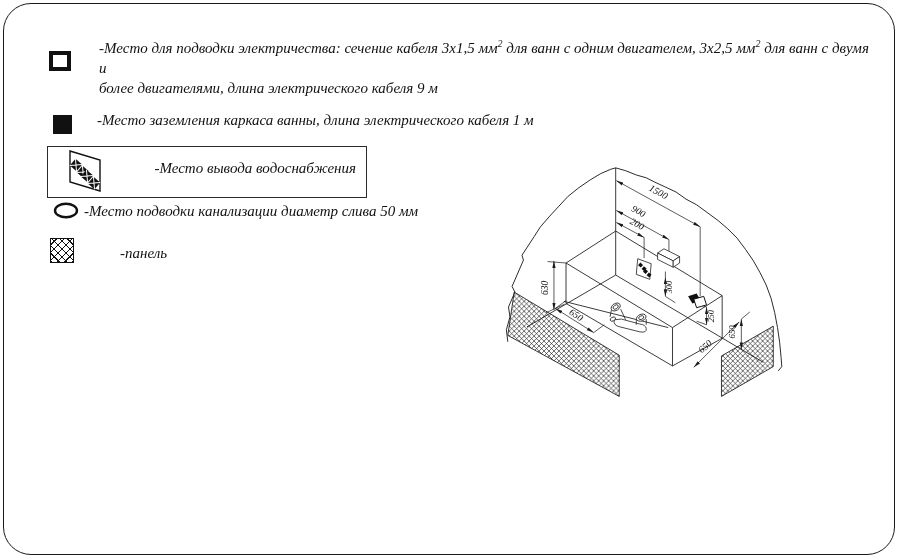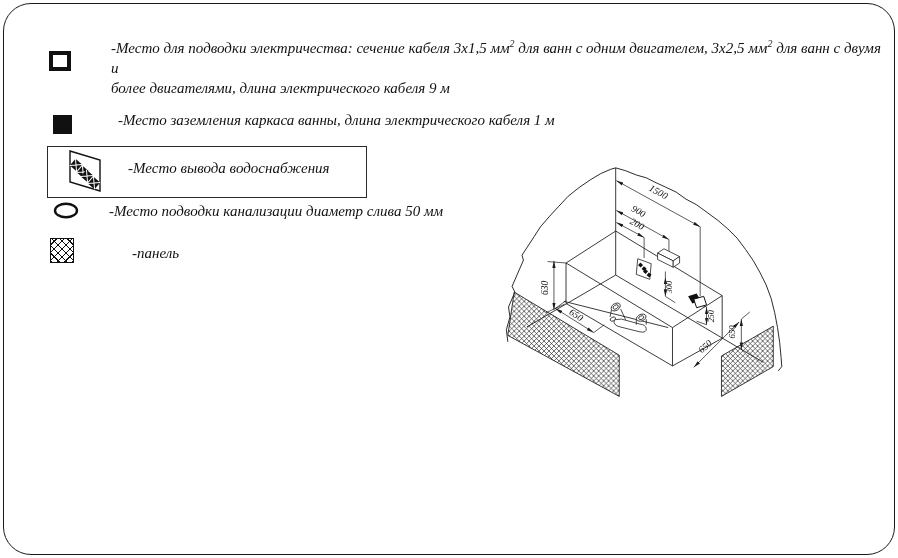--- a/index.html
+++ b/index.html
@@ -1,45 +1,45 @@
 <!DOCTYPE html>
 <html><head>
 <meta charset="utf-8">
 <style>
   html,body{margin:0;padding:0;background:#fff;}
   body{width:898px;height:558px;position:relative;overflow:hidden;
        font-family:"Liberation Serif",serif;color:#111;}
   .frame{position:absolute;left:3px;top:3px;width:890px;height:550px;
          border:1.6px solid #1a1a1a;border-radius:28px;background:#fff;}
   .abs{position:absolute;}
-  .legend-text{font-style:italic;font-size:15px;line-height:1.33;color:#111;margin-left:12px;}
+  .legend-text{font-style:italic;font-size:15px;line-height:1.33;color:#111;}
   .sup{font-size:10px;position:relative;top:-6px;}
   .sq-outline{left:49px;top:51px;width:14px;height:12px;border:4px solid #111;}
   .sq-black{left:53px;top:115px;width:19px;height:19px;background:#111;}
-  .water-box{left:47px;top:146px;width:318px;height:50px;border:1.5px solid #2a2a2a;}
+  .water-box{left:47px;top:146px;width:318px;height:50px;border:1.5px solid #2a2a2a;text-align:right;}
   .hatch-sq{left:50px;top:238px;width:22px;height:23px;border:1.6px solid #111;
     background-image:
       repeating-linear-gradient(45deg,#111 0 1px,transparent 1px 5.5px),
       repeating-linear-gradient(-45deg,#111 0 1px,transparent 1px 5.5px);}
   svg text.dim{font-family:"Liberation Serif",serif;font-style:italic;fill:#111;}
 </style>
 </head>
 <body>
 
 <div class="frame"></div>
 
 <div class="abs sq-outline"></div>
 
 <div class="abs legend-text" style="left:99px;top:39px;width:780px;">
   <span>-Место для подводки электричества: сечение кабеля 3х1,5 мм</span><span class="sup">2</span><span> для ванн с одним двигателем, 3х2,5 мм</span><span class="sup">2</span><span> для ванн с двумя и</span><br>
   <span>более двигателями, длина электрического кабеля 9 м</span>
 </div>
 
 <div class="abs sq-black"></div>
-<div class="abs legend-text" style="left:106px;top:111px;width:700px;">-Место заземления каркаса ванны, длина электрического кабеля 1 м</div>
+<div class="abs legend-text" style="left:97px;top:111px;width:700px;">-Место заземления каркаса ванны, длина электрического кабеля 1 м</div>
 
 <div class="abs water-box">
   <svg class="abs" style="left:6px;top:0px;" width="60" height="48" viewBox="0 0 60 48">
     <polygon points="16,4 46,13 46,44 16,35" fill="#fff" stroke="#111" stroke-width="1.4"></polygon>
     <g>
       <g transform="translate(22,18) rotate(40)">
           <rect x="-4.4" y="-4.4" width="8.8" height="8.8" fill="#111"></rect>
           <path d="M-4.4,-4.4 L4.4,4.4 M4.4,-4.4 L-4.4,4.4" stroke="#fff" stroke-width="1"></path>
         </g>
       <g transform="translate(29,25) rotate(40)">
@@ -57,21 +57,21 @@
           <path d="M-4.4,-4.4 L4.4,4.4 M4.4,-4.4 L-4.4,4.4" stroke="#fff" stroke-width="1"></path>
         </g>
     </g>
   </svg>
   <div class="abs legend-text" style="left:68px;top:12px;width:240px;">-Место вывода водоснабжения</div>
 </div>
 
 <svg class="abs" style="left:53px;top:202px;" width="28" height="17" viewBox="0 0 28 17">
   <ellipse cx="13" cy="8.5" rx="11" ry="6.8" fill="none" stroke="#111" stroke-width="2.4"></ellipse>
 </svg>
-<div class="abs legend-text" style="left:97px;top:202px;width:450px;">-Место подводки канализации диаметр слива 50 мм</div>
+<div class="abs legend-text" style="left:84px;top:202px;width:450px;">-Место подводки канализации диаметр слива 50 мм</div>
 
 <div class="abs hatch-sq"></div>
 <div class="abs legend-text" style="left:120px;top:244px;width:200px;">-панель</div>
 
 <svg class="abs" style="left:420px;top:148px;" width="478" height="362" viewBox="420 148 478 510">
   <defs>
     <marker id="arr" markerUnits="userSpaceOnUse" markerWidth="10" markerHeight="6" refX="10" refY="3" orient="auto-start-reverse">
       <path d="M10,3 L0,0.7 L0,5.3 Z" fill="#1a1a1a"></path>
     </marker>
     <pattern id="xhatch" width="7" height="7" patternUnits="userSpaceOnUse">

